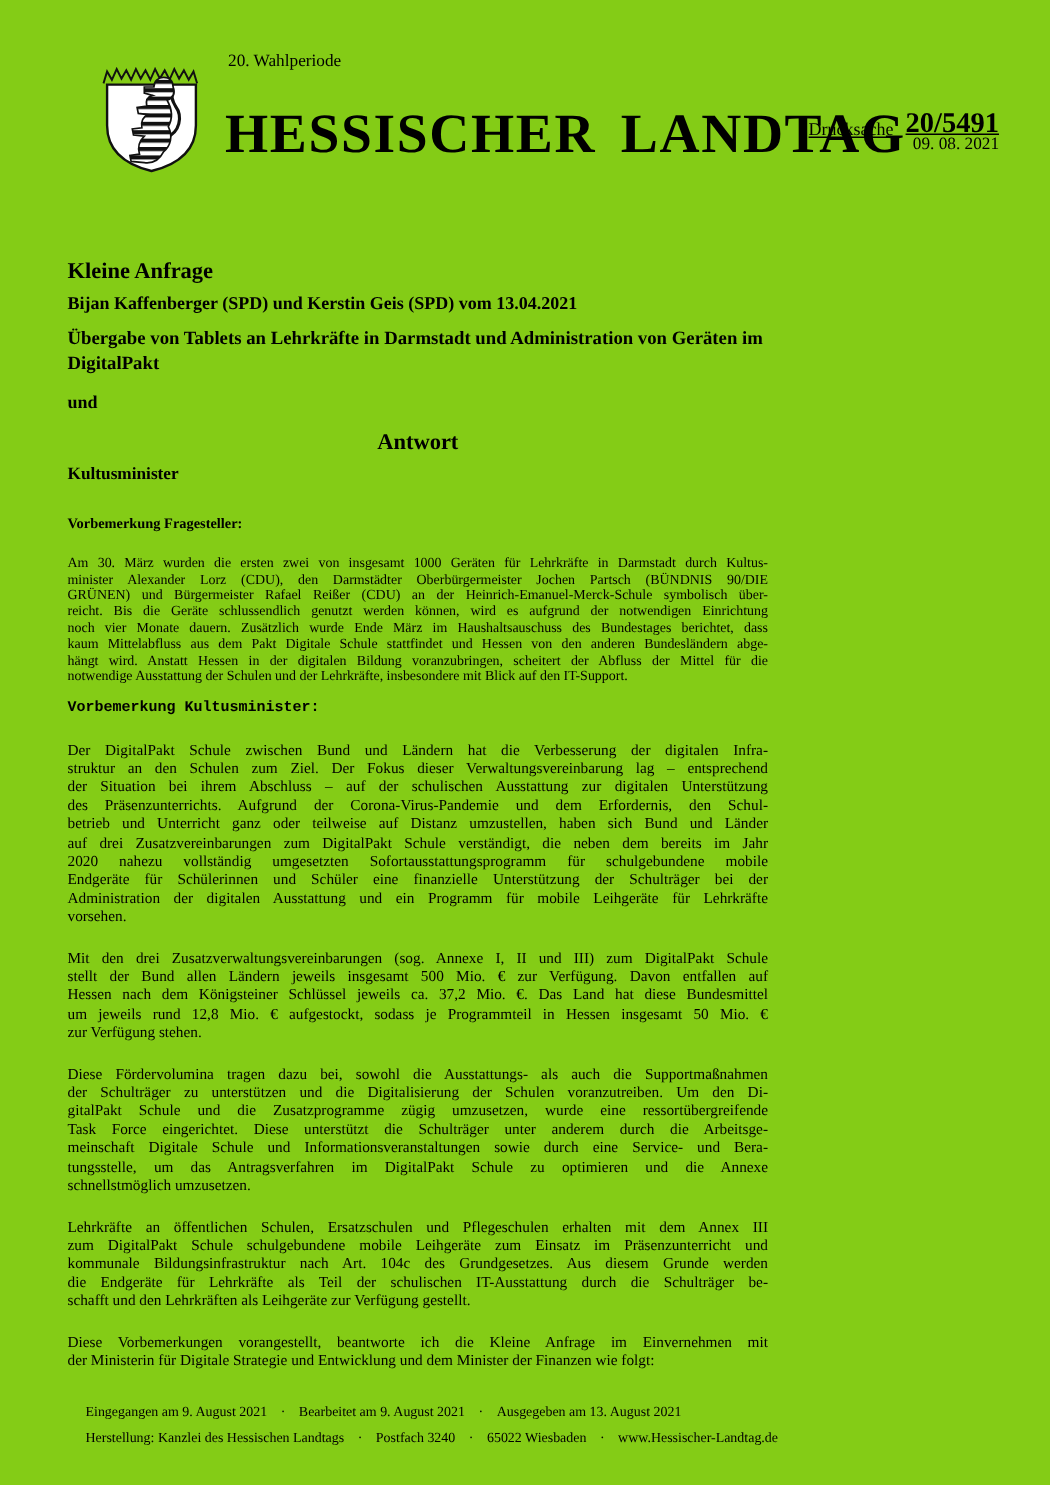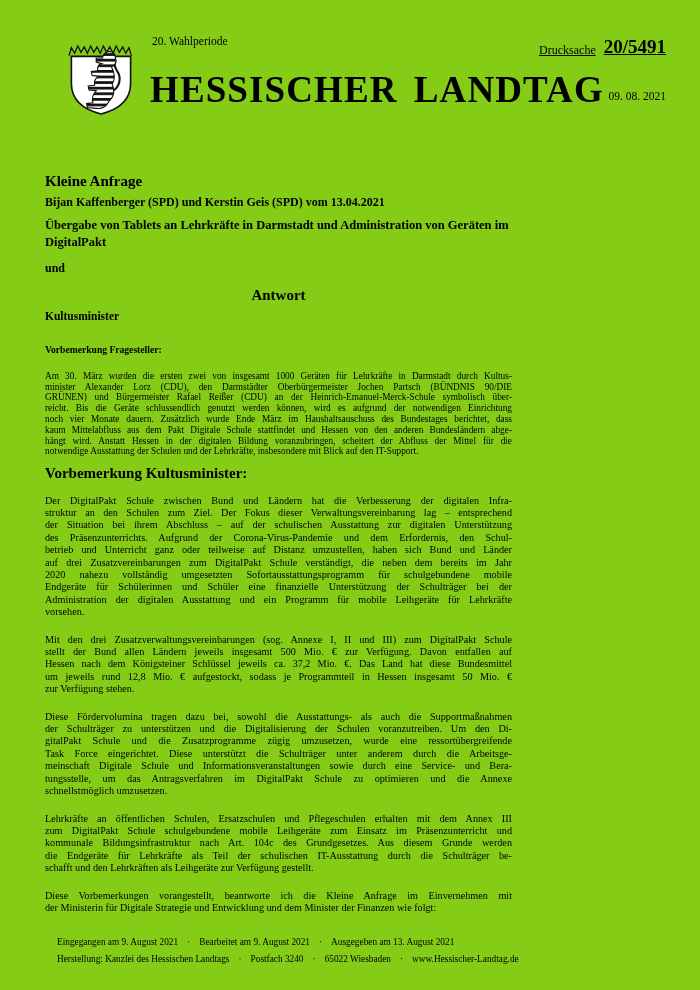--- a/index.html
+++ b/index.html
@@ -18,21 +18,21 @@
   .institution {
     position: absolute; left: 150px; top: 68px;
     font-size: 37px; font-weight: bold; letter-spacing: 1.1px; word-spacing: 6px;
     white-space: nowrap;
   }
   .drucksache-block {
     position: absolute; right: 34px; top: 36px;
     display: flex; align-items: flex-end; gap: 8px; white-space: nowrap; text-decoration: underline;
   }
   .drucksache-label { font-size: 12px; }
-  .drucksache-number { font-size: 19px; font-weight: bold; }
+  .drucksache-number { font-size: 19px; font-weight: bold; margin-top: 36px; }
   .header-date { position: absolute; right: 34px; top: 90px; font-size: 11.5px; }
 
   
   .column { position: absolute; left: 45px; top: 172px; width: 467px; }
 
   .doc-type   { font-size: 15px; font-weight: bold; line-height: 18px; }
   .authors    { font-size: 12px; font-weight: bold; line-height: 14px; margin-top: 5px; }
   .subject    { margin-top: 8px; }
   .subject-line { font-size: 12.5px; font-weight: bold; line-height: 17px; white-space: nowrap; }
   .connector  { font-size: 12px; font-weight: bold; line-height: 11px; margin-top: 12px; }
@@ -47,21 +47,21 @@
     text-align: justify;
     text-align-last: justify;
     text-justify: inter-word;
   }
   .section .line.last { text-align-last: left; }
 
   .section.small .section-heading { font-size: 9.6px; font-weight: bold; line-height: 10.8px; margin-bottom: 5px; }
   .section.small .line { font-size: 9.3px; line-height: 10.8px; }
   .section.small .para:first-of-type { margin-top: 0; }
 
-  .section.normal .section-heading { font-size: 15px; font-weight: bold; line-height: 12.4px; }
+  .section.normal .section-heading { font-size: 10px; font-weight: bold; line-height: 12.4px; font-family: Liberation Mono, monospace; }
   .section.normal .line { font-size: 10.2px; line-height: 12.4px; }
   .section.normal .para:first-of-type { margin-top: 0; }
 
   
   .page-footer { position: absolute; left: 57px; top: 937px; width: 600px; font-size: 9.3px; }
   .footer-line { white-space: nowrap; line-height: 11px; }
   .footer-line + .footer-line { margin-top: 6px; }
   .footer-sep { display: inline-block; margin: 0 9px; }
 </style>
 </head>

